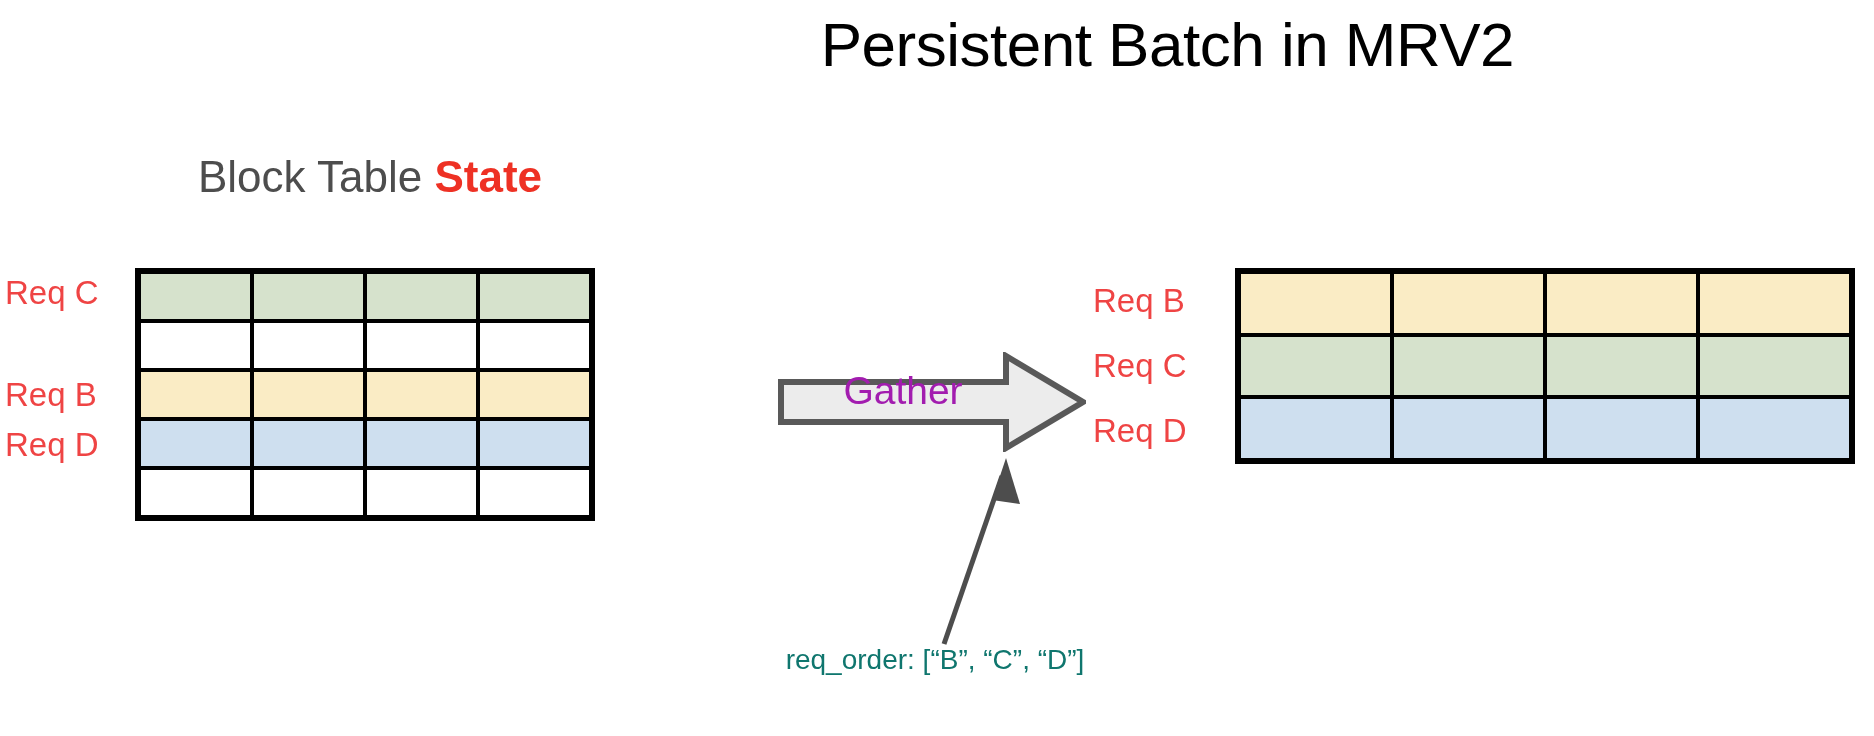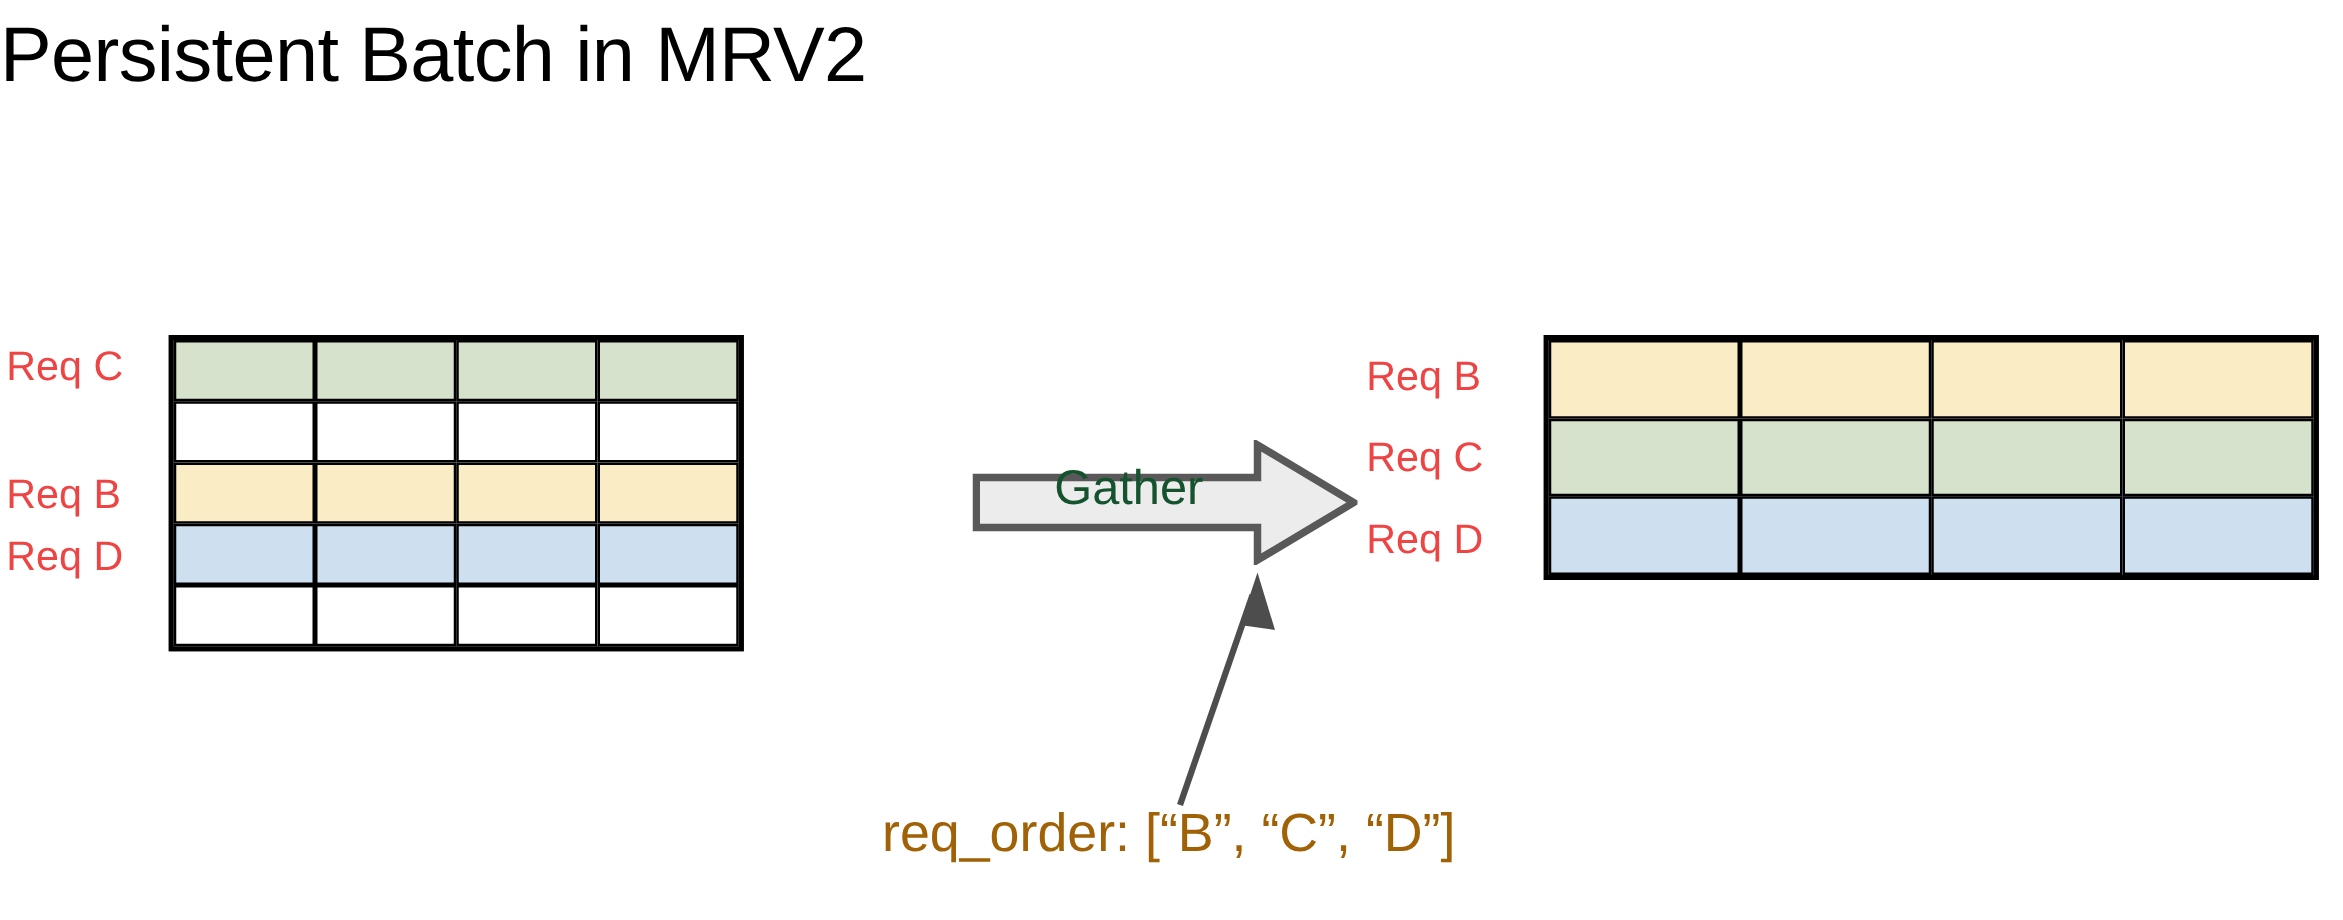--- a/index.html
+++ b/index.html
@@ -22,21 +22,21 @@
     height: 736px;
     background: #ffffff;
   }
 
   
   .slide-title {
     position: absolute;
     left: 0;
     top: 14px;
     width: 1514px;
-    text-align: left;
+    text-align: right;
     font-size: 62px;
     line-height: 1.0;
     color: #000000;
     font-weight: 400;
     letter-spacing: -0.5px;
   }
 
   
   .heading {
     position: absolute;
@@ -114,54 +114,57 @@
   }
   #gather-arrow svg { display: block; width: 308px; height: 100px; }
   #gather-label {
     position: absolute;
     left: 778px;
     top: 371px;
     width: 250px;
     text-align: center;
     font-size: 39px;
     line-height: 1.0;
-    color: #14532d;
+    color: #a21caf;
     white-space: nowrap;
   }
 
   
   #req-order-pointer {
     position: absolute;
     left: 900px;
     top: 448px;
     width: 130px;
     height: 200px;
   }
   #req-order-pointer svg { display: block; width: 130px; height: 200px; }
 
   
   #req-order-caption {
     position: absolute;
     left: 430px;
     top: 646px;
     width: 1010px;
     text-align: center;
-    font-size: 43px;
-    line-height: 1.0;
-    color: #a16207;
+    font-size: 28px;
+    line-height: 1.0;
+    color: #0f766e;
     white-space: nowrap;
   }
 </style>
 </head>
 <body>
 
 <div id="slide">
 
   <div class="slide-title">Persistent Batch in MRV2</div>
 
+  <div class="heading" id="heading-left">
+    <span>Block Table </span><span class="accent">State</span>
+  </div>
 
 
   <div class="grid" id="table-state">
       <div class="cell" style="background: rgb(214, 226, 204);"></div>
       <div class="cell" style="background: rgb(214, 226, 204);"></div>
       <div class="cell" style="background: rgb(214, 226, 204);"></div>
       <div class="cell" style="background: rgb(214, 226, 204);"></div>
       <div class="cell" style="background: rgb(255, 255, 255);"></div>
       <div class="cell" style="background: rgb(255, 255, 255);"></div>
       <div class="cell" style="background: rgb(255, 255, 255);"></div>

